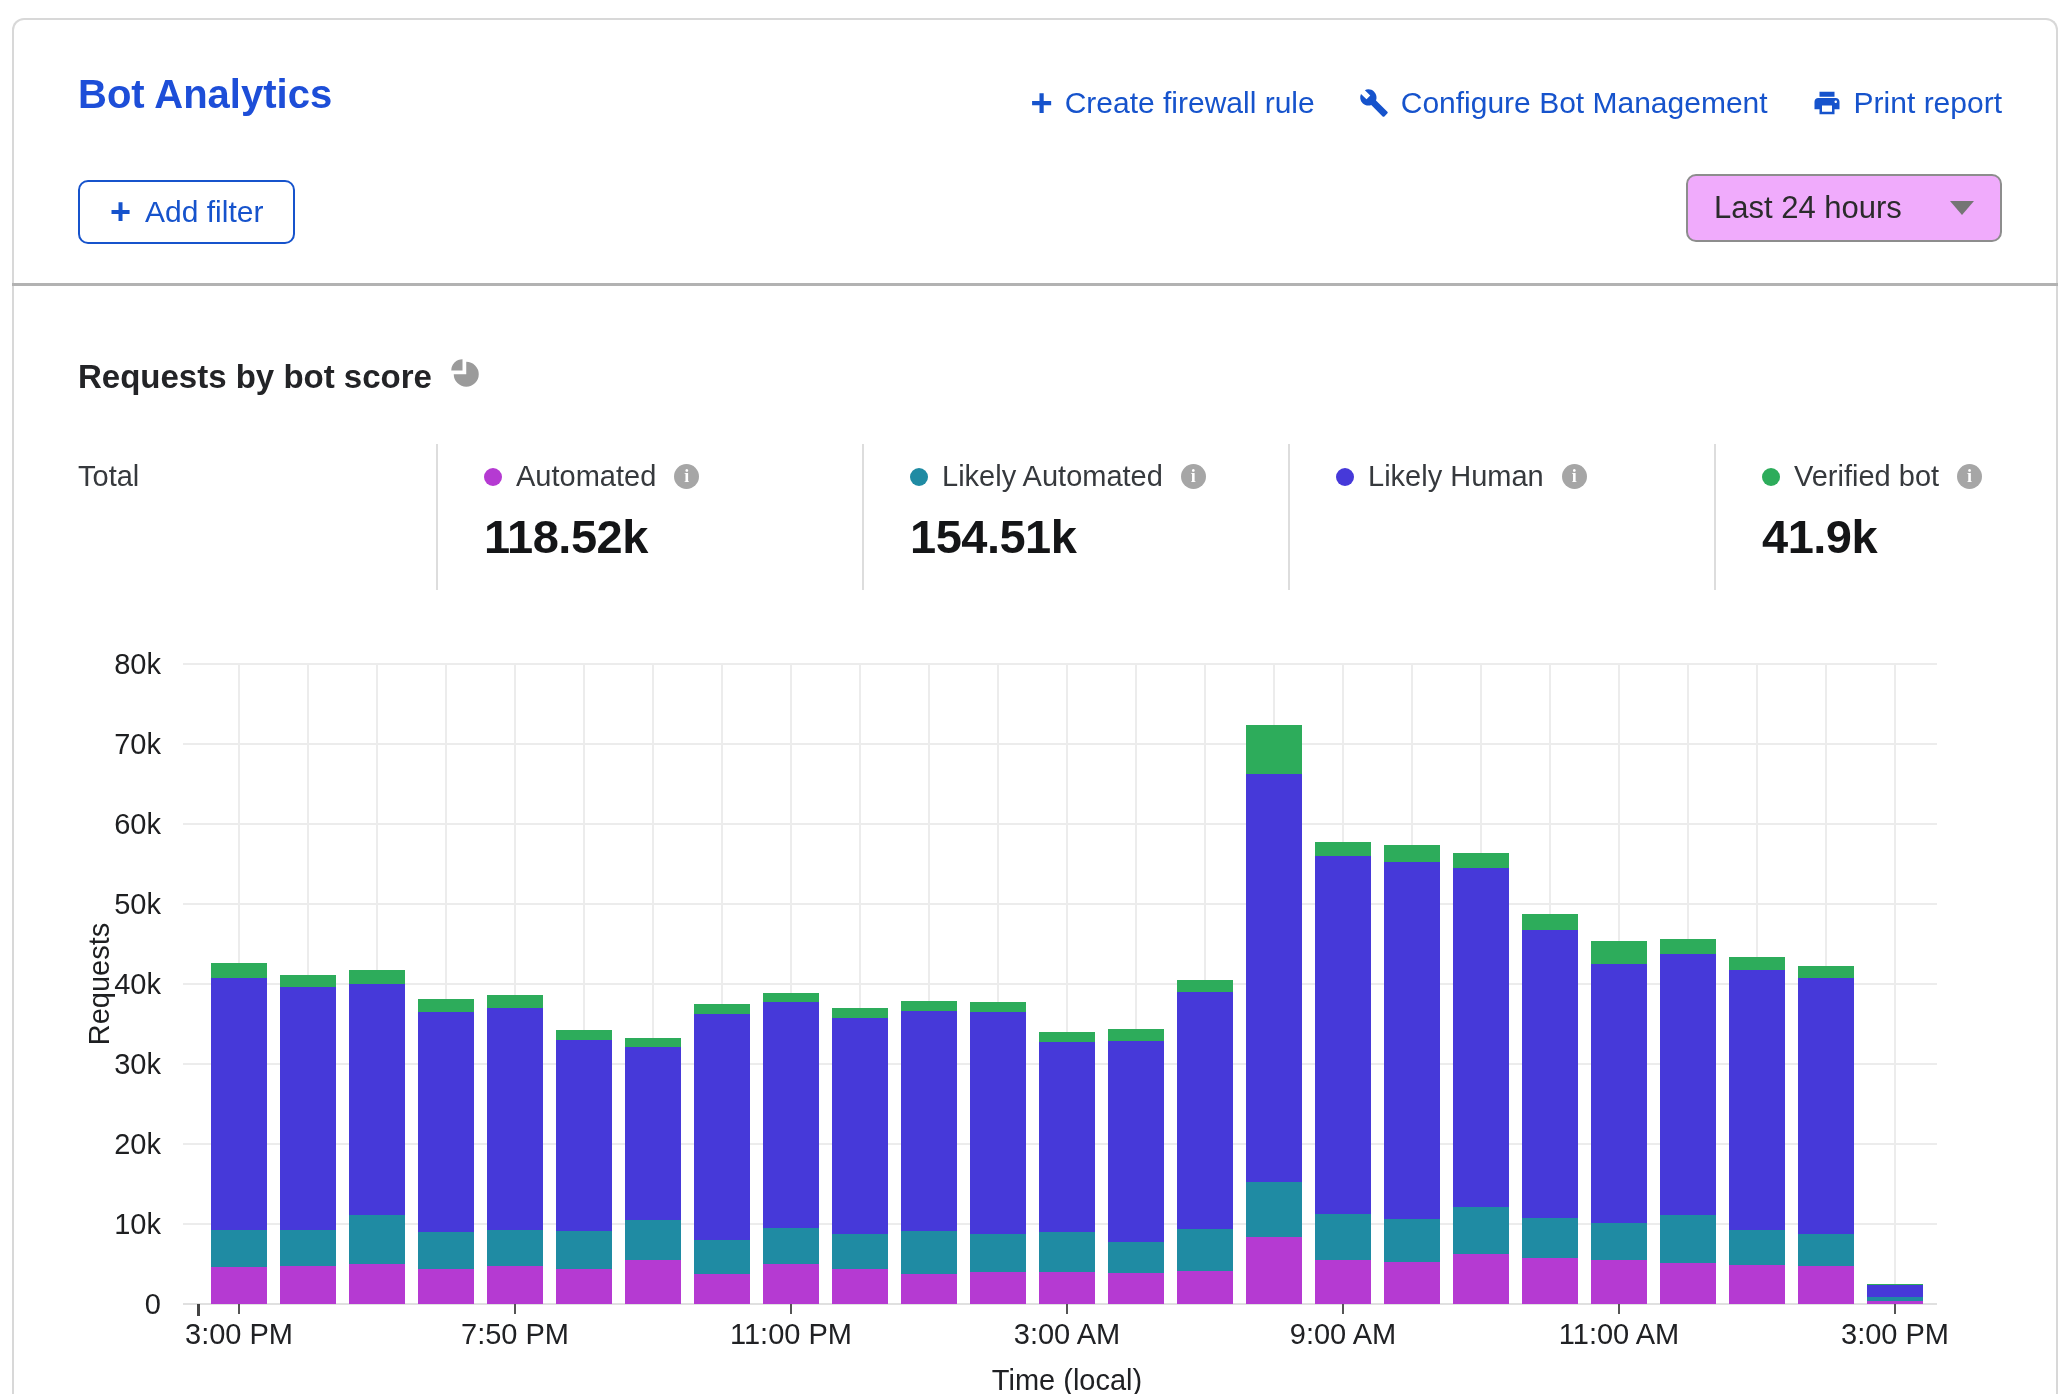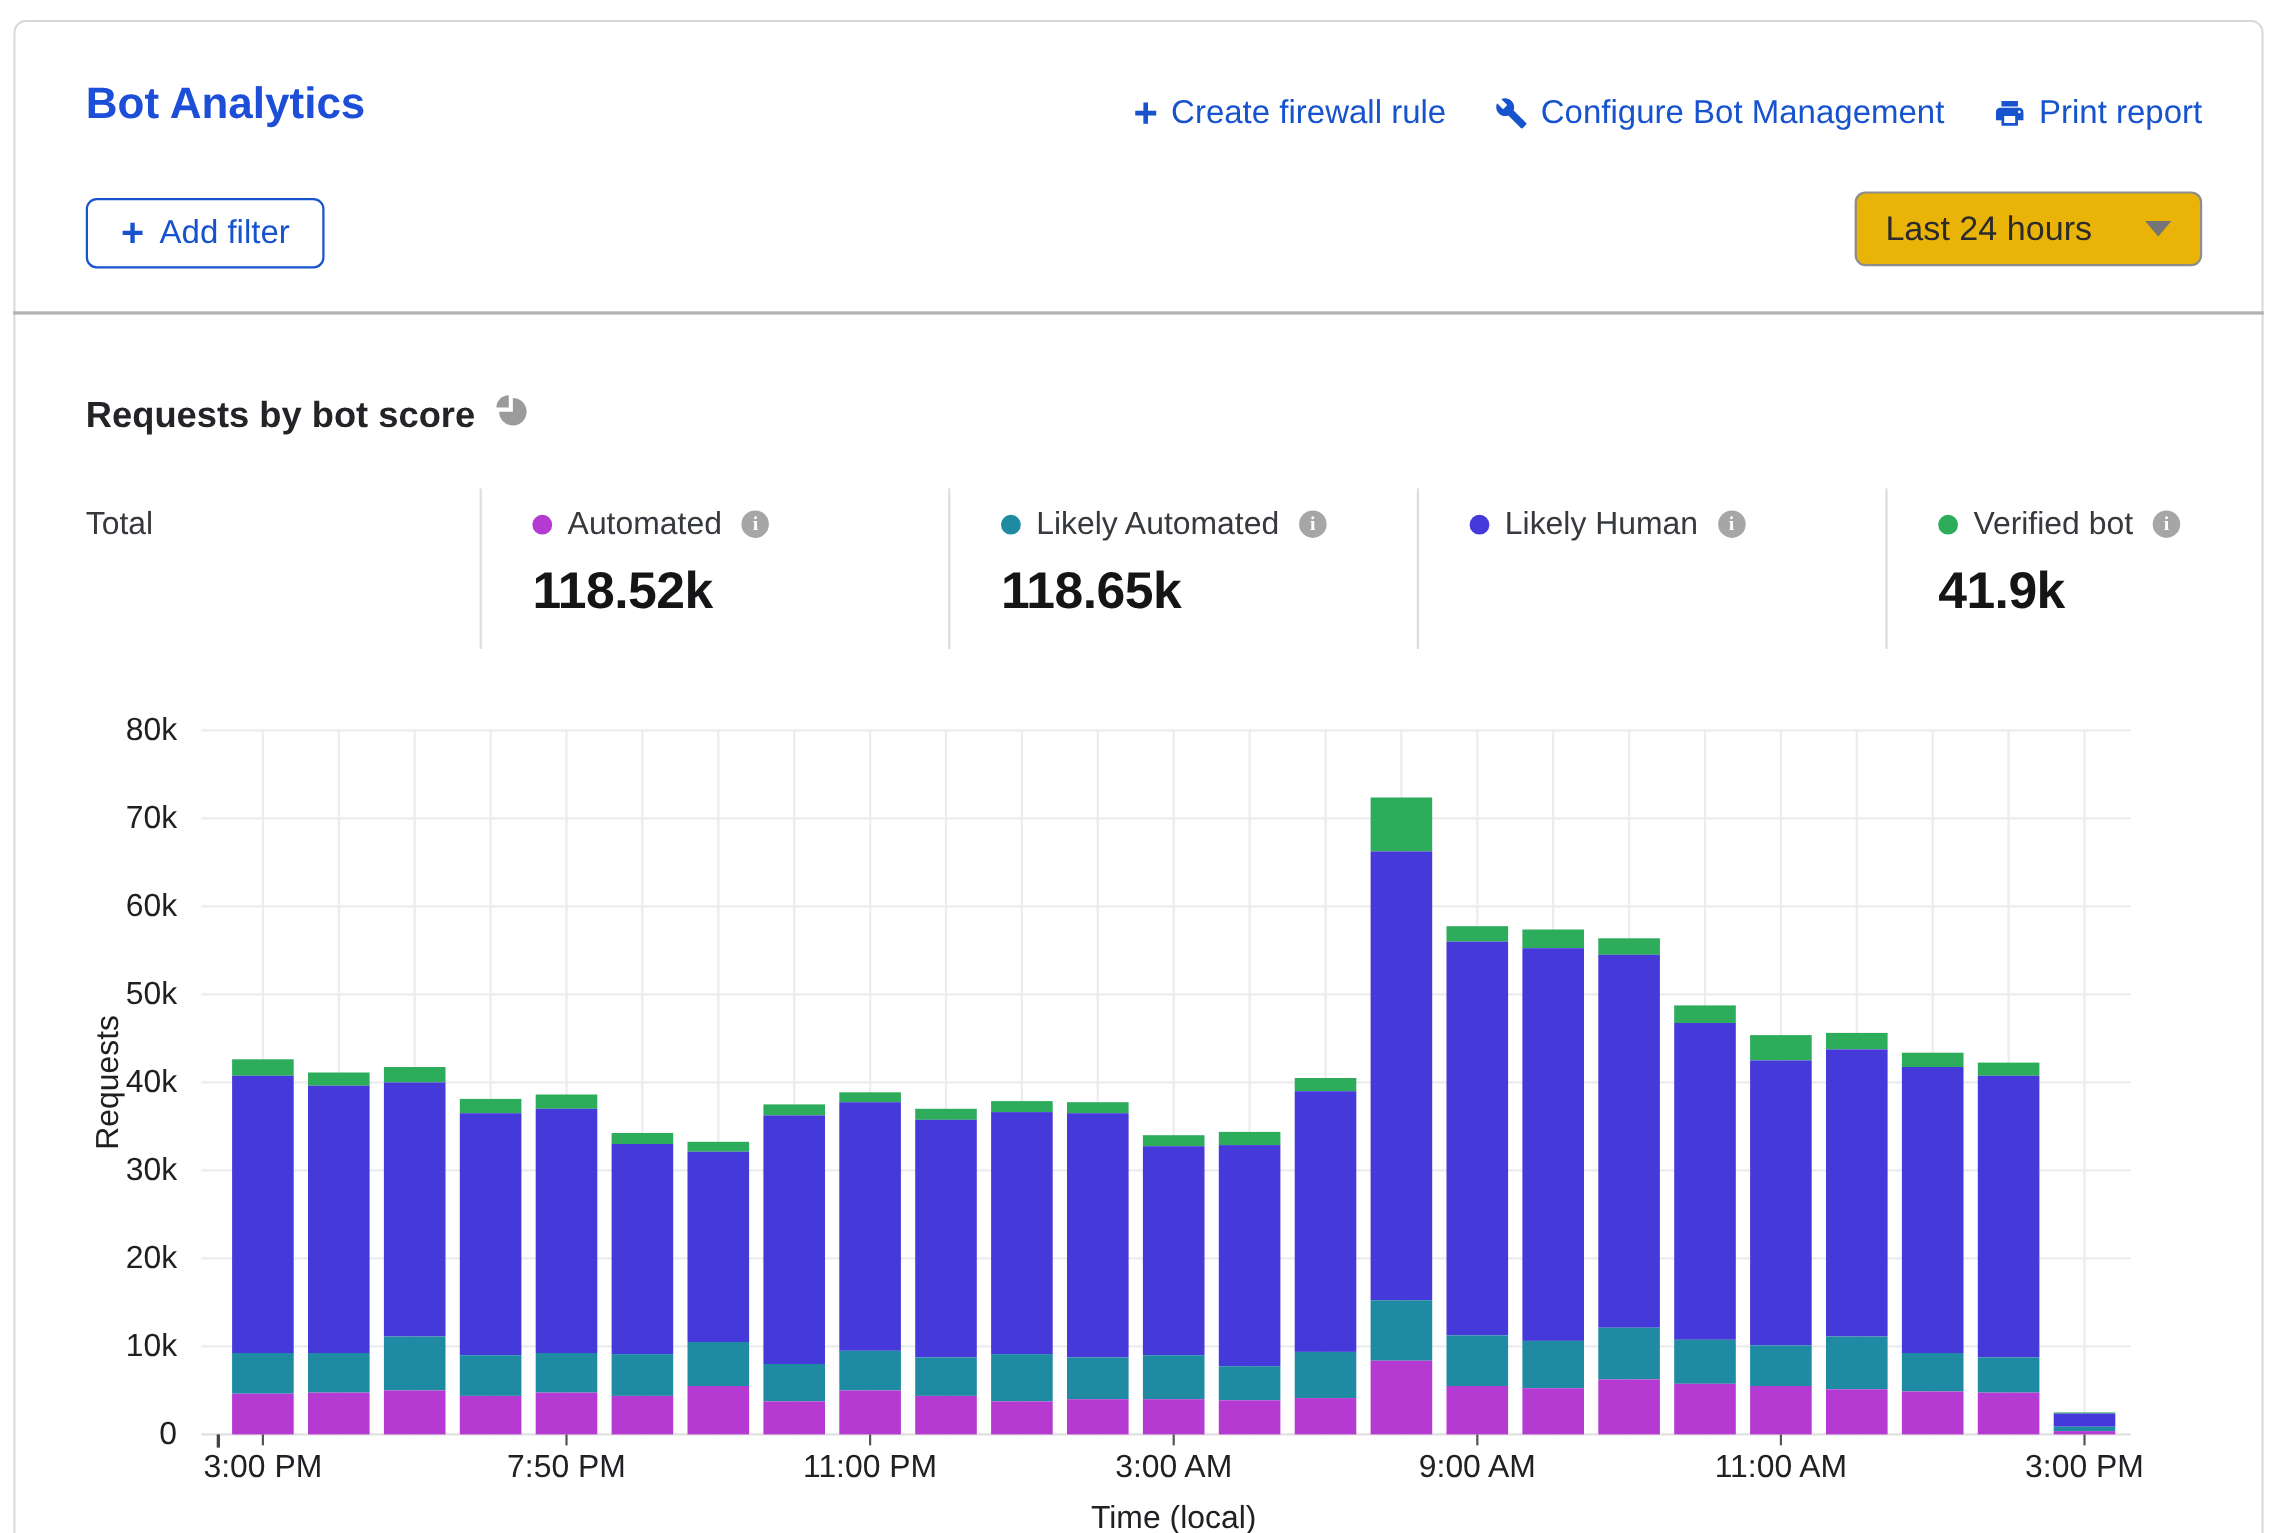--- a/index.html
+++ b/index.html
@@ -9,21 +9,21 @@
   
   .page-title{position:absolute;left:64px;top:52px;font-size:40px;font-weight:700;color:#1d4ed8;}
   .actions{position:absolute;right:54px;top:66px;display:flex;gap:44px;align-items:center;}
   .action-link{display:flex;align-items:center;gap:12px;color:#1653cc;font-size:30px;cursor:pointer;text-decoration:none;}
   .plus-glyph{font-size:38px;font-weight:700;line-height:30px;}
   .action-link svg{display:block;}
   .add-filter-btn{position:absolute;left:64px;top:160px;height:64px;padding:0 30px;background:#fff;
     border:2px solid #1653cc;border-radius:10px;color:#1653cc;font-size:30px;display:flex;align-items:center;gap:14px;cursor:pointer;}
   .add-filter-btn .plus-glyph{font-size:36px;font-weight:600;}
   .range-select{position:absolute;right:54px;top:154px;width:316px;height:68px;border:2px solid #8d8d8d;border-radius:10px;
-    background:#eab308;display:flex;align-items:center;padding:0 26px;font-size:31px;color:#2b2b2c;cursor:pointer;box-sizing:border-box;}
+    background:#f0abfc;display:flex;align-items:center;padding:0 26px;font-size:31px;color:#2b2b2c;cursor:pointer;box-sizing:border-box;}
   .caret{margin-left:auto;width:0;height:0;border-left:12px solid transparent;border-right:12px solid transparent;border-top:14px solid #757575;}
   .divider{position:absolute;left:-2px;top:263px;width:2046px;height:3px;background:#b2b2b2;}
   
   .section-title{position:absolute;left:64px;top:338px;font-size:33px;font-weight:700;color:#232427;display:flex;align-items:center;gap:18px;}
   .stats{position:absolute;left:64px;top:424px;display:flex;}
   .stat-block{min-height:146px;box-sizing:border-box;}
   .stat-block.total{width:358px;}
   .stat-block.series{width:426px;border-left:2px solid #ddd;padding-left:46px;}
   .stat-label-row{display:flex;align-items:center;gap:14px;padding-top:16px;}
   .dot{width:18px;height:18px;border-radius:50%;flex:0 0 auto;}
@@ -111,21 +111,21 @@
           <span class="info-icon">i</span>
         </div>
         <div class="stat-value">118.52k</div>
       </div>
       <div class="stat-block series">
         <div class="stat-label-row">
           <span class="dot" style="background:#1f8ba3"></span>
           <span class="stat-label">Likely Automated</span>
           <span class="info-icon">i</span>
         </div>
-        <div class="stat-value">118.65k</div>
+        <div class="stat-value">154.51k</div>
       </div>
       <div class="stat-block series">
         <div class="stat-label-row">
           <span class="dot" style="background:#4639d9"></span>
           <span class="stat-label">Likely Human</span>
           <span class="info-icon">i</span>
         </div>
       </div>
       <div class="stat-block series">
         <div class="stat-label-row">

